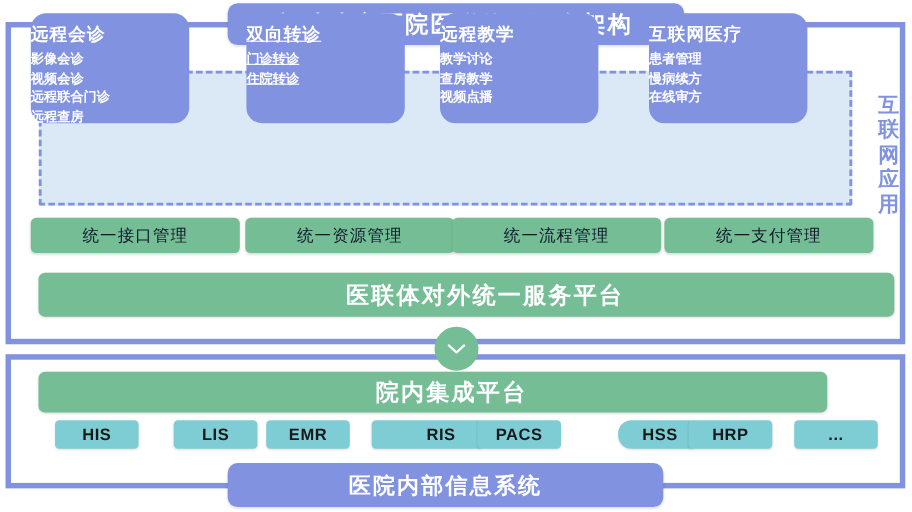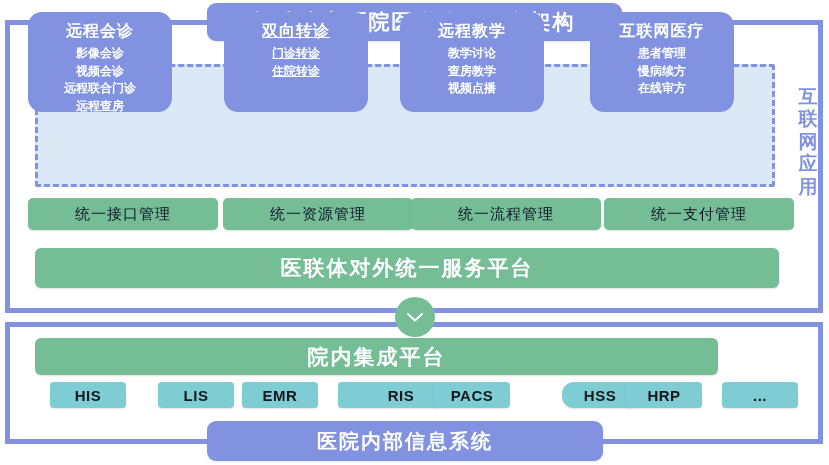--- a/index.html
+++ b/index.html
@@ -102,21 +102,21 @@
 
   
   .app-card {
     position: absolute;
     top: 12px;
     width: 144px;
     height: 100px;
     background: #8193e0;
     border-radius: 14px;
     color: #ffffff;
-    text-align: center;
+    text-align: left;
     box-sizing: border-box;
     padding-top: 9px;
   }
   .app-card .app-title {
     font-size: 16px;
     font-weight: bold;
     letter-spacing: 1px;
     margin-bottom: 3px;
   }
   .app-card .app-sub {
@@ -156,20 +156,21 @@
     background: #74bd95;
     border-radius: 6px;
     color: #ffffff;
     font-size: 21px;
     font-weight: bold;
     letter-spacing: 2px;
     display: flex;
     align-items: center;
     justify-content: center;
     box-shadow: 0 1px 2px rgba(0,0,0,0.12);
+    padding-left: 34px;
   }
   #unified-platform-bar {
     left: 35px;
     top: 248px;
     width: 744px;
     height: 40px;
   }
   #integration-platform-bar {
     left: 35px;
     top: 338px;

